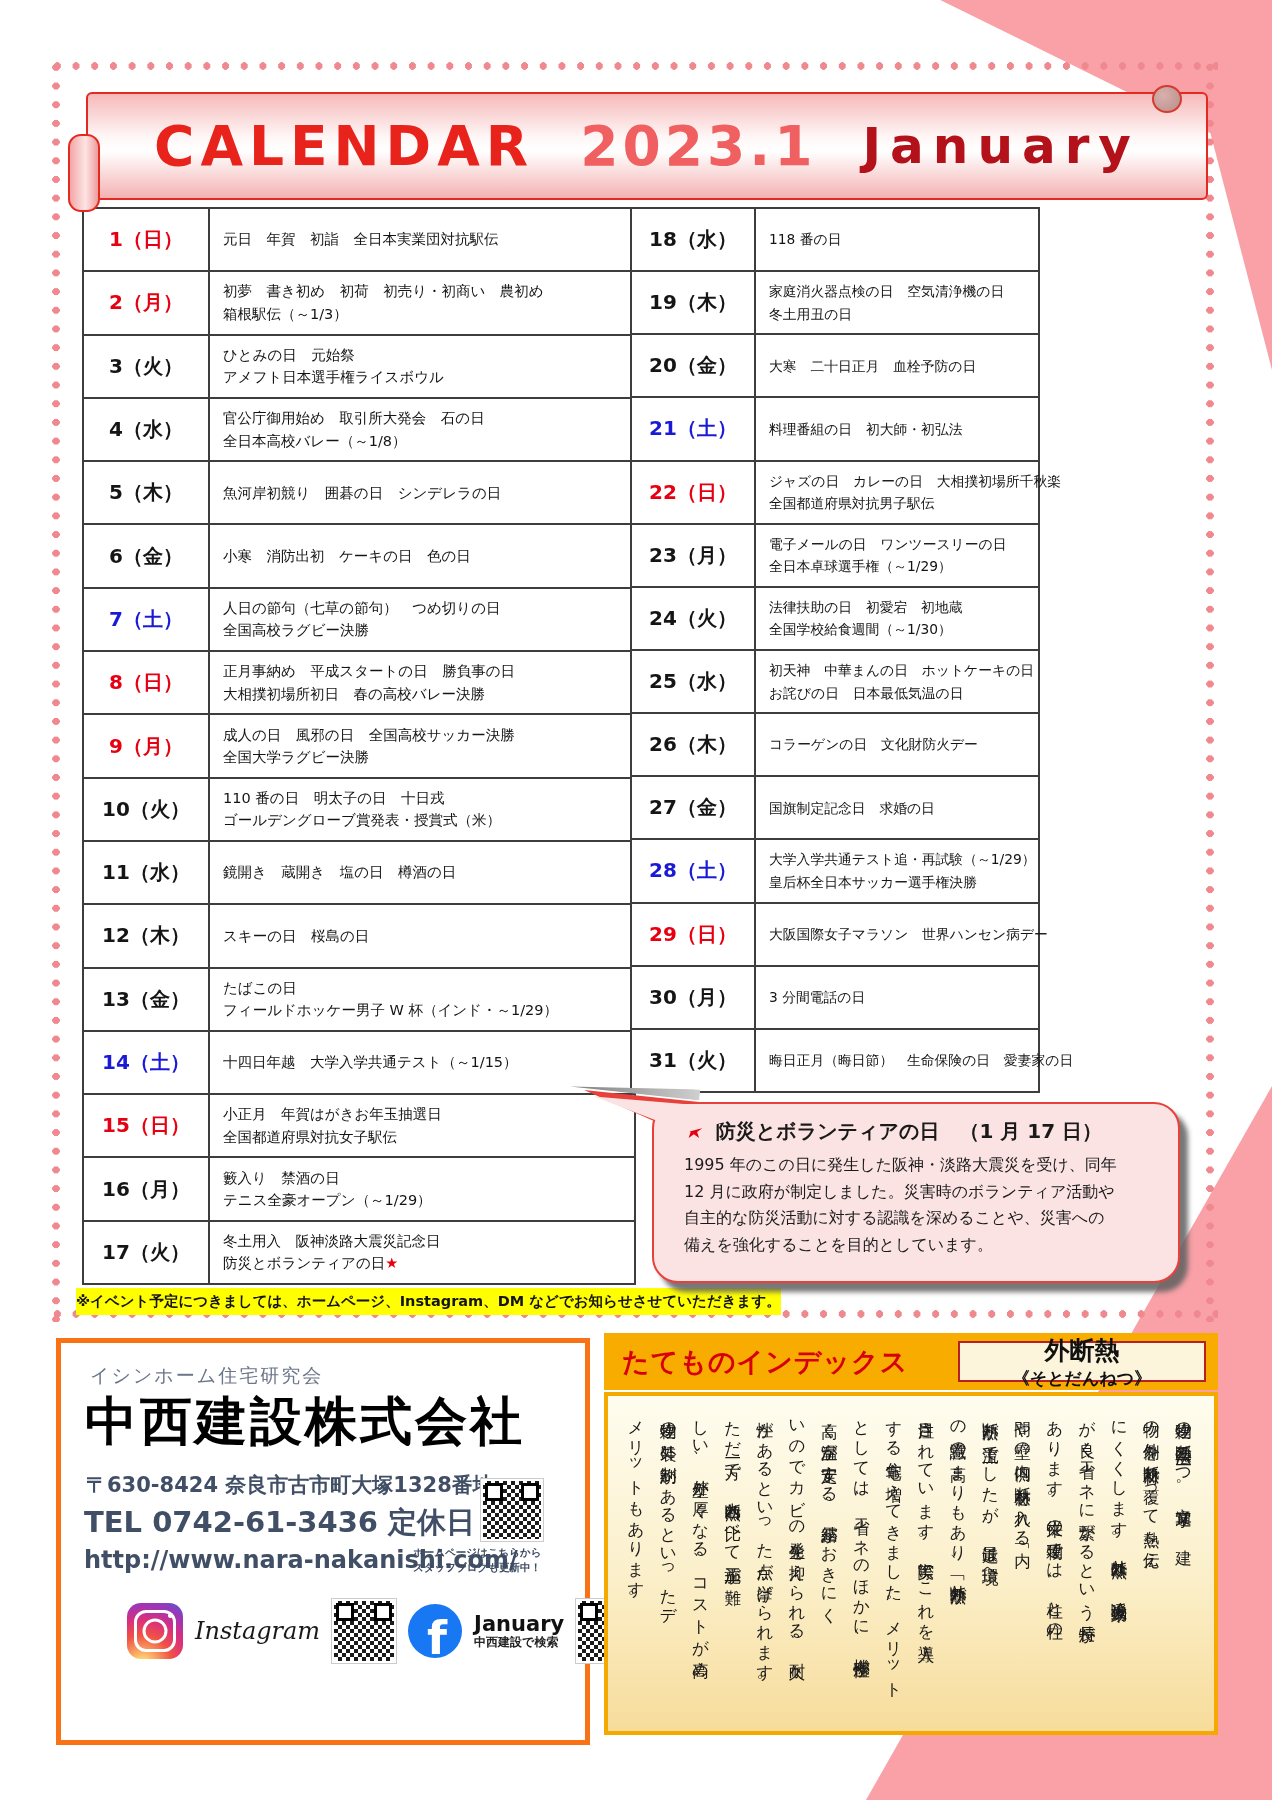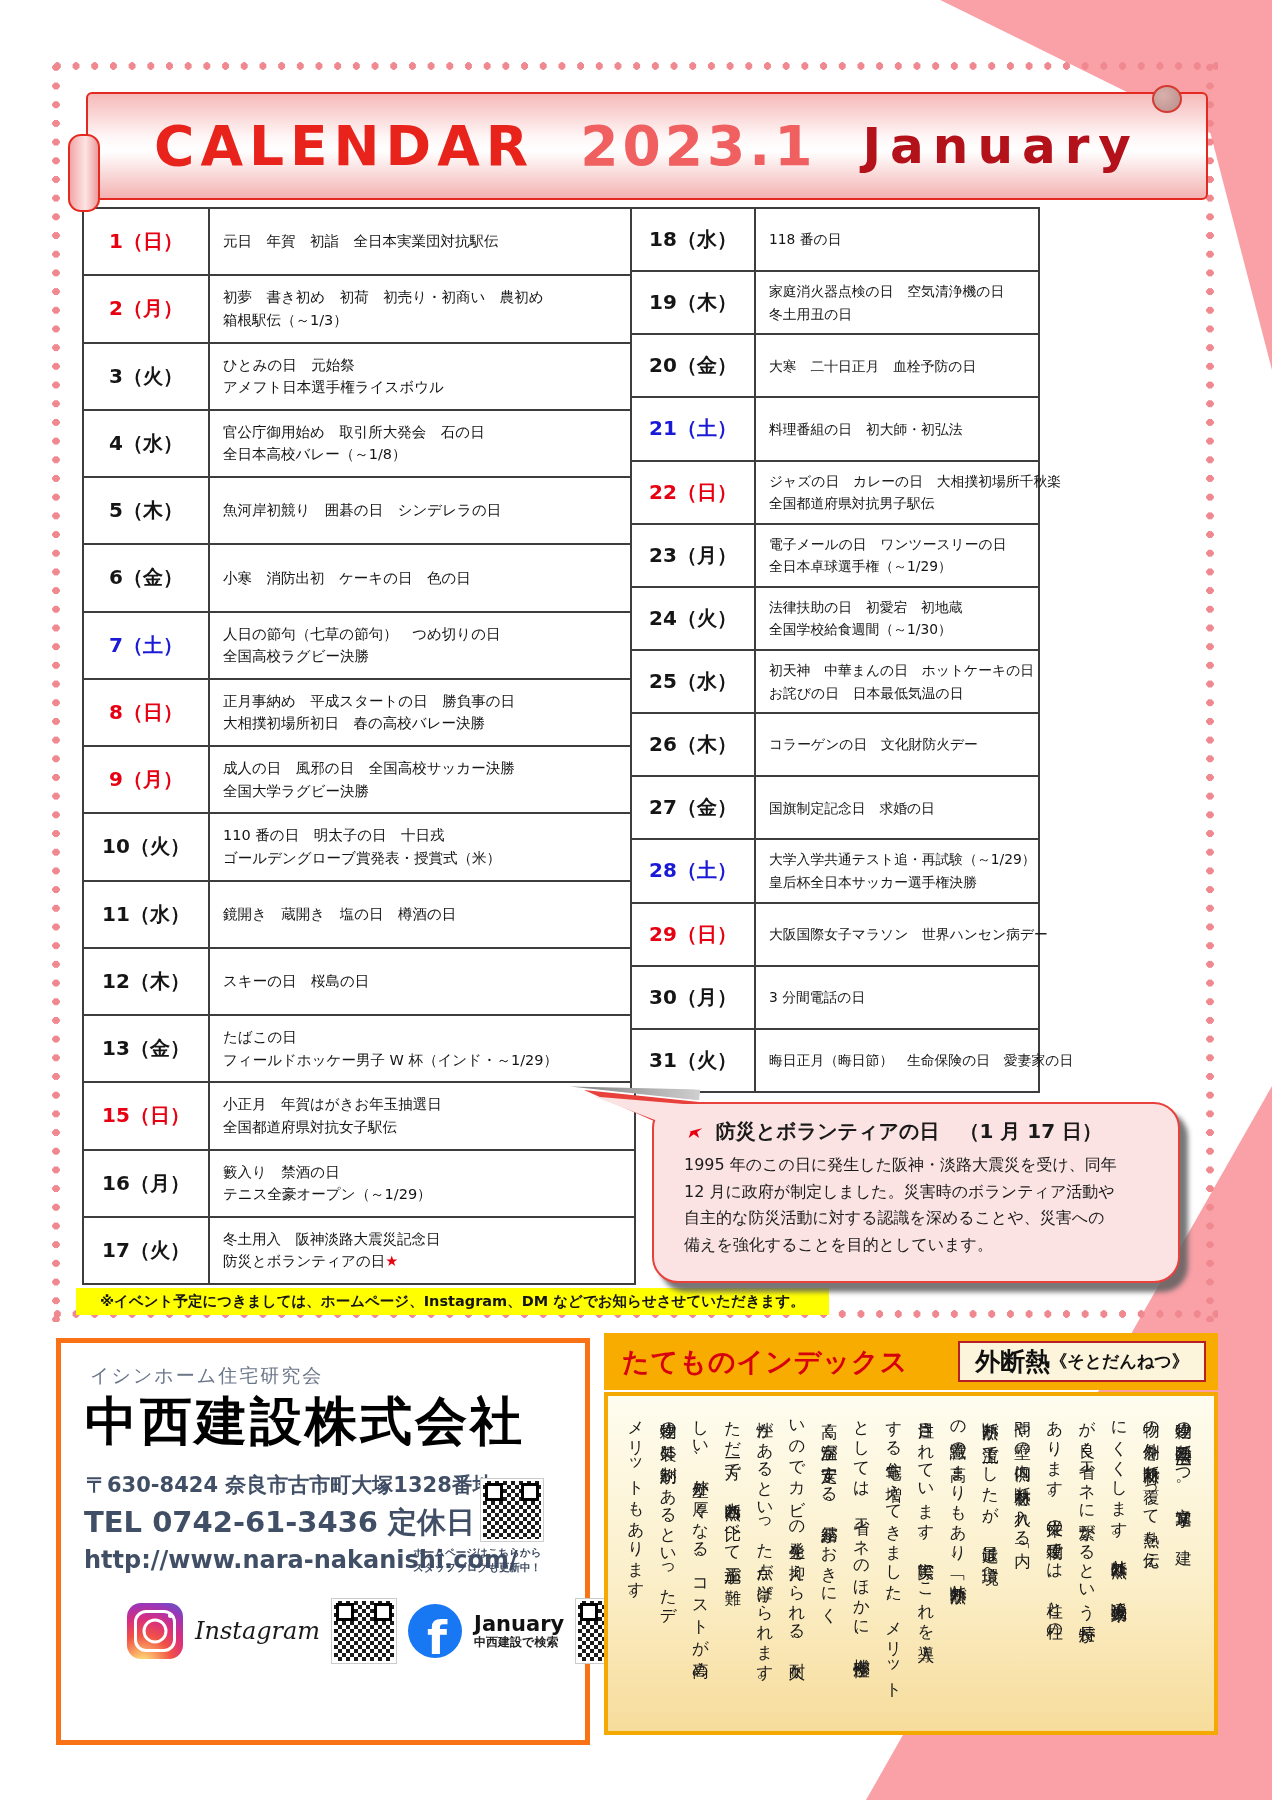--- a/index.html
+++ b/index.html
@@ -60,21 +60,21 @@
           transform:rotate(4deg);}
   .bubble-tail-border{position:absolute;left:584px;top:1090px;width:185px;height:46px;z-index:3;
           background:#E8413C;clip-path:polygon(0 0,100% 42%,56% 100%);}
   .bubble-tail-fill{position:absolute;left:594px;top:1095px;width:172px;height:38px;z-index:4;
           background:#FBE3E3;clip-path:polygon(0 4%,100% 42%,54% 98%);}
   .bubble-title{font-size:20px;font-weight:bold;color:#1a1a1a;margin-bottom:7px;white-space:nowrap;}
   .bubble-title .red-star{font-size:22px;margin-right:12px;}
   .bubble-body{font-size:16px;line-height:26.5px;color:#1a1a1a;white-space:nowrap;}
   
   .note{position:absolute;left:76px;top:1288px;z-index:2;background:#FFFF00;color:#141414;
-        font-size:14.5px;font-weight:600;padding:4px 24px;white-space:nowrap;}
+        font-size:14.5px;font-weight:600;padding:4px 0;white-space:nowrap;}
   
   .company{position:absolute;left:56px;top:1338px;width:534px;height:407px;z-index:2;
            border:5px solid #f97316;background:#fff;box-sizing:border-box;}
   .co-group{position:absolute;left:29px;top:20px;font-size:19px;color:#6B7689;letter-spacing:2px;}
   .co-name{position:absolute;left:18px;top:44px;font-size:52px;font-weight:bold;color:#000000;
            letter-spacing:3px;white-space:nowrap;margin-left:6px;}
   .co-addr{position:absolute;left:25px;top:128px;font-size:21px;font-weight:600;color:#414F66;white-space:nowrap;}
   .co-tel{position:absolute;left:23px;top:160px;font-size:29px;font-weight:bold;color:#414F66;white-space:nowrap;}
   .co-url{position:absolute;left:23px;top:203px;font-size:24px;font-weight:bold;color:#414F66;white-space:nowrap;}
   .qr{position:relative;background:repeating-conic-gradient(#1b1b1b 0% 25%,#fff 0% 50%);
@@ -98,21 +98,21 @@
       display:flex;justify-content:center;align-items:flex-end;}
   .fb span{font-size:46px;font-weight:bold;line-height:0.82;transform:translateX(2px);}
   .fb-label{flex:none;line-height:1.1;}
   .fb-name{font-size:21px;font-weight:bold;color:#111;}
   .fb-sub{font-size:12px;font-weight:600;color:#222;}
   
   .idx-bar{position:absolute;left:604px;top:1333px;width:614px;height:57px;background:#F8AC00;z-index:2;
            display:flex;align-items:center;}
   .idx-label{margin-left:18px;font-size:27px;font-weight:bold;color:#D7000F;letter-spacing:1px;white-space:nowrap;}
   .idx-term-box{position:absolute;right:12px;top:8px;width:248px;height:41px;background:#FCF5DB;
-           border:2.5px solid #B52025;box-sizing:border-box;display:flex;align-items:center;justify-content:center;}
+           border:2.5px solid #B52025;box-sizing:border-box;display:flex;align-items:center;justify-content:center;flex-direction:column;}
   .idx-term{font-size:25px;font-weight:bold;color:#111;}
   .idx-reading{font-size:17px;font-weight:600;color:#111;}
   .vbox{position:absolute;left:604px;top:1392px;width:614px;height:343px;z-index:2;box-sizing:border-box;
         border:4px solid #F4A900;background:linear-gradient(180deg,#FFFDF0 0%,#FBEFC9 55%,#F7DC9B 100%);
         writing-mode:vertical-rl;padding:13px 15px;}
   .vcol{line-height:32.2px;font-size:16.5px;letter-spacing:1.2px;color:#1a1a1a;white-space:nowrap;}
 </style>
 </head>
 <body>
 
@@ -217,20 +217,27 @@
         <div class="ev">
           <div>スキーの日　桜島の日</div>
           <div></div>
         </div>
       </div>
     <div class="cal-row">
         <div class="day c-black">13（金）</div>
         <div class="ev">
           <div>たばこの日</div>
           <div>フィールドホッケー男子 W 杯（インド・～1/29）</div>
+        </div>
+      </div>
+    <div class="cal-row">
+        <div class="day c-blue">14（土）</div>
+        <div class="ev">
+          <div>十四日年越　大学入学共通テスト（～1/15）</div>
+          <div></div>
         </div>
       </div>
     <div class="cal-row">
         <div class="day c-red">15（日）</div>
         <div class="ev">
           <div>小正月　年賀はがきお年玉抽選日</div>
           <div>全国都道府県対抗女子駅伝</div>
         </div>
       </div>
     <div class="cal-row">

